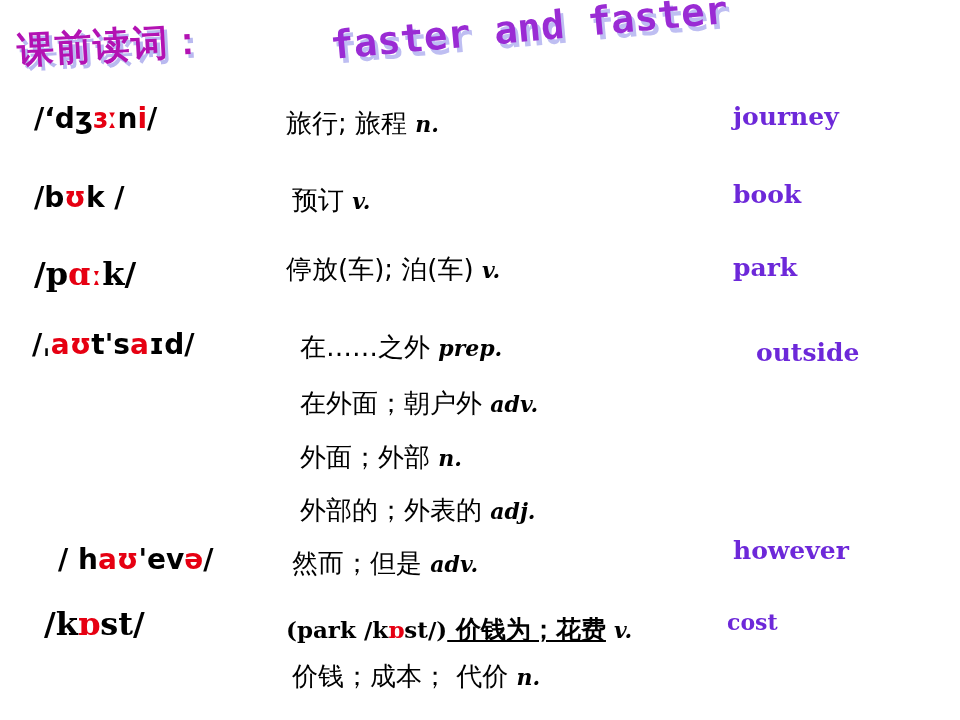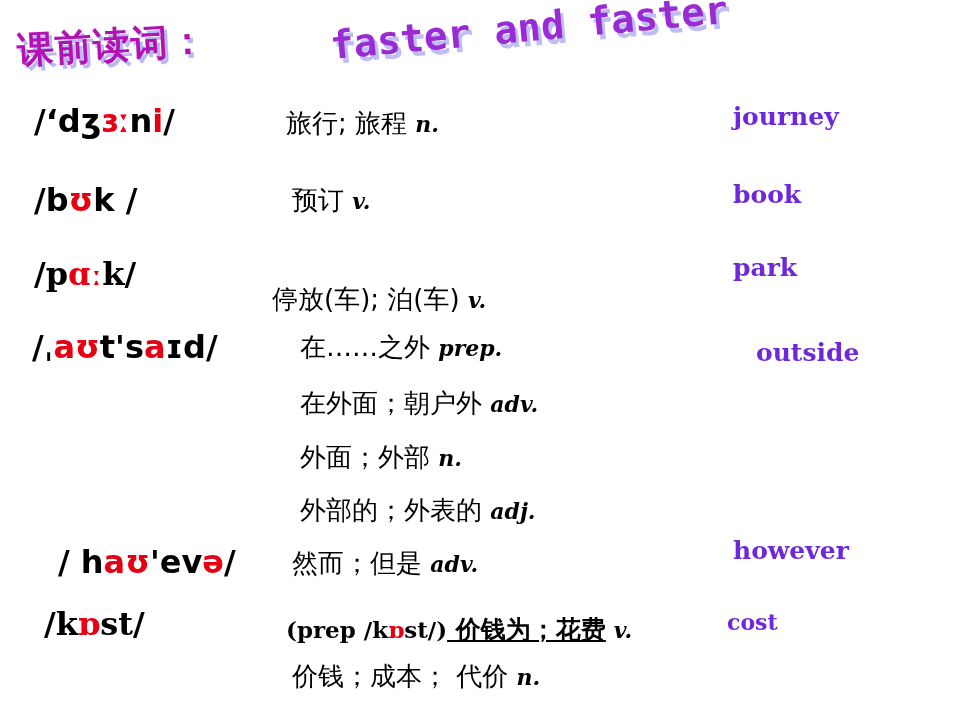--- a/index.html
+++ b/index.html
@@ -65,21 +65,21 @@
 
   .phon {
     position: absolute;
     white-space: nowrap;
     font-weight: bold;
     color: #000000;
     line-height: 1;
   }
   .phon.sans {
     font-family: "DejaVu Sans", "Liberation Sans", sans-serif;
-    font-size: 32px;
+    font-size: 28px;
   }
   .phon.serif {
     font-family: "DejaVu Serif", "Liberation Serif", serif;
     font-size: 32px;
   }
   .red { color: #E60012; }
 
   .cn {
     position: absolute;
     white-space: nowrap;
@@ -146,21 +146,21 @@
       <span>预订</span>
       <span class="pos">v.</span>
     </div>
     <div class="eng" style="left:733px; top:182px;">book</div>
   </div>
 
   <div class="row">
     <div class="phon serif" style="left:34px; top:258px;">
       <span>/p</span><span class="red">ɑː</span><span>k/</span>
     </div>
-    <div class="cn" style="left:272px; top:256px;margin-top:30px;">
+    <div class="cn" style="left:286px; top:256px;">
       <span>停放(车); 泊(车)</span>
       <span class="pos">v.</span>
     </div>
     <div class="eng" style="left:733px; top:255px;">park</div>
   </div>
 
   <div class="row">
     <div class="phon sans" style="left:32px; top:331px;">
       <span>/ˌ</span><span class="red">aʊ</span><span>t's</span><span class="red">a</span><span>ɪd/</span>
     </div>
@@ -195,21 +195,21 @@
     </div>
     <div class="eng" style="left:733px; top:538px;">however</div>
   </div>
 
   <div class="row">
     <div class="phon serif" style="left:34px; top:608px;margin-left:10px;">
       <span>/k</span><span class="red">ɒ</span><span>st/</span>
     </div>
 
     <div class="cn serifline" style="left:286px; top:617px;">
-      <span>(prep /k</span><span class="red">ɒ</span><span>st/)</span><span class="han"> 价钱为；花费</span>
+      <span>(park /k</span><span class="red">ɒ</span><span>st/)</span><span class="han"> 价钱为；花费</span>
       <span class="pos">v.</span>
     </div>
 
     <div class="cn" style="left:292px; top:663px;">
       <span>价钱；成本； 代价</span>
       <span class="pos">n.</span>
     </div>
 
     <div class="eng small" style="left:727px; top:611px;">cost</div>
   </div>

